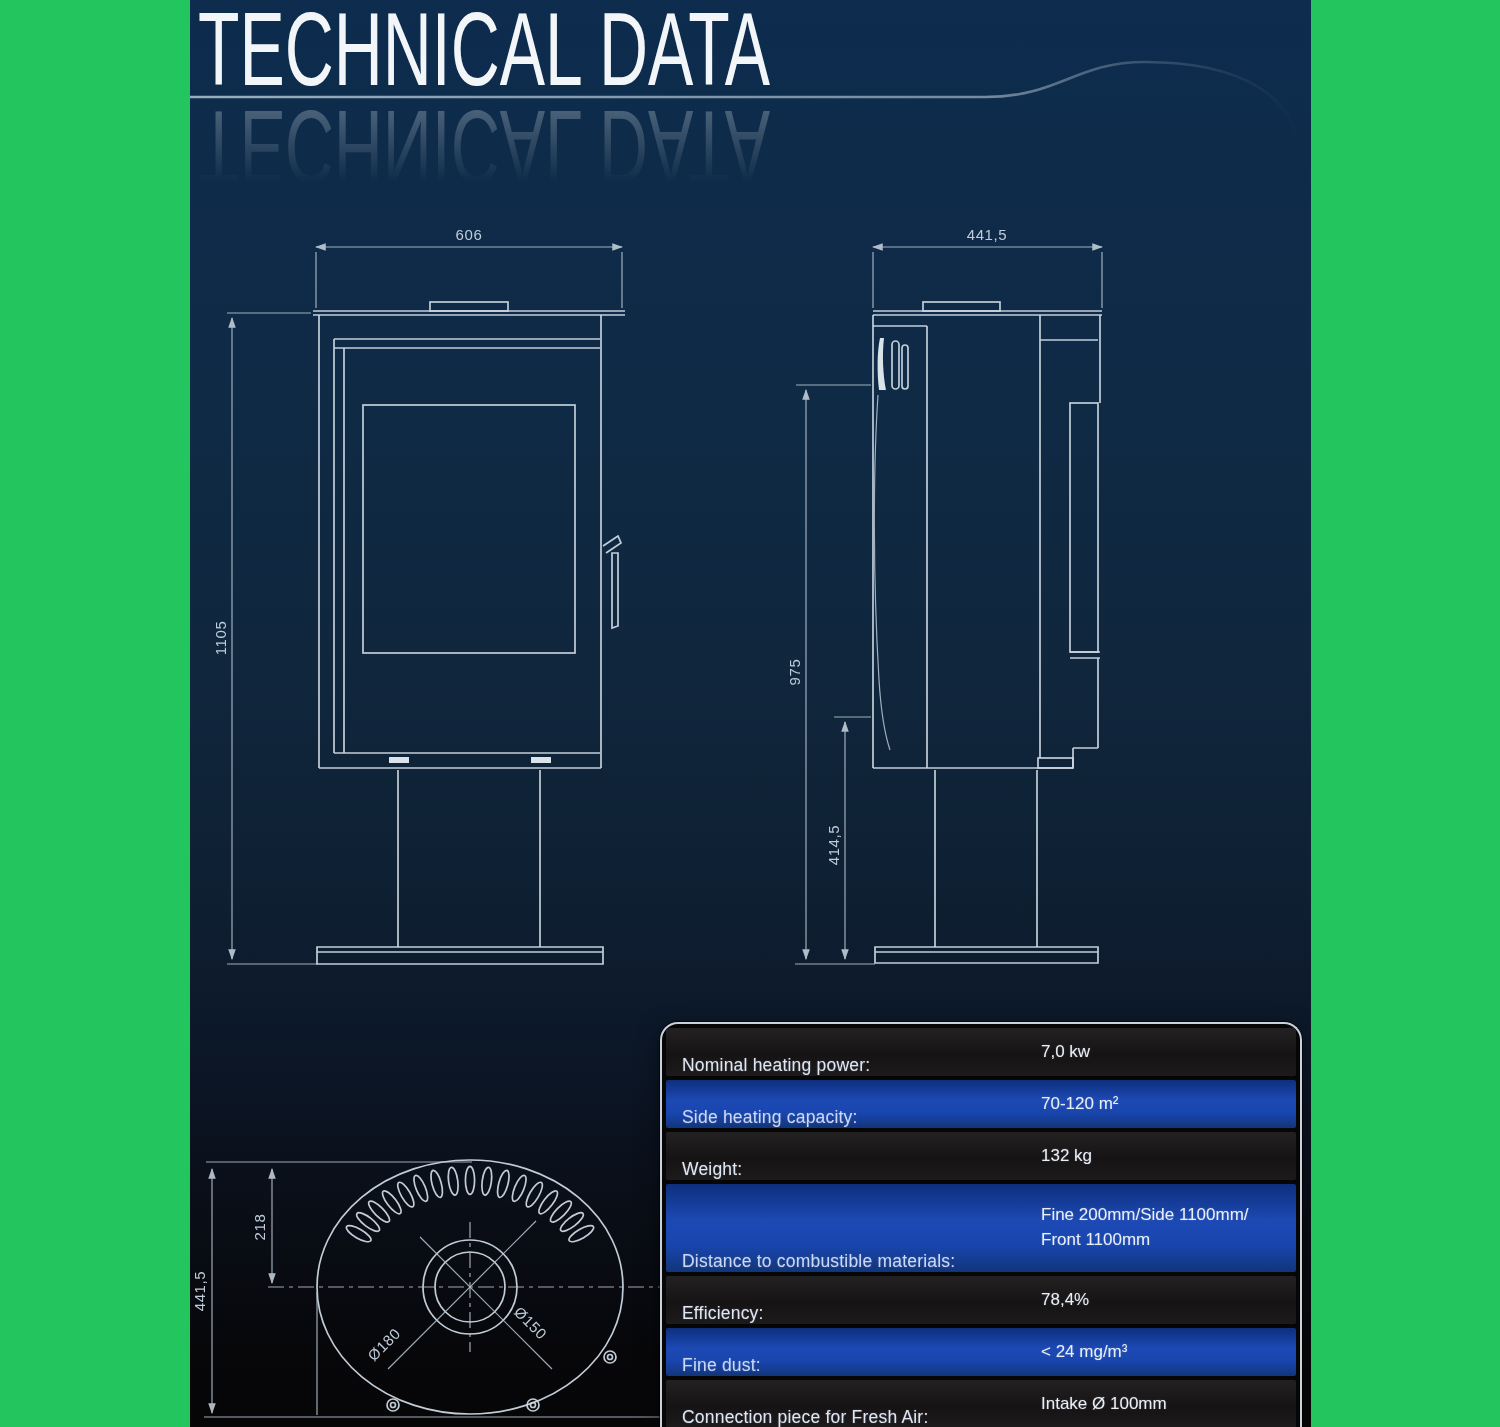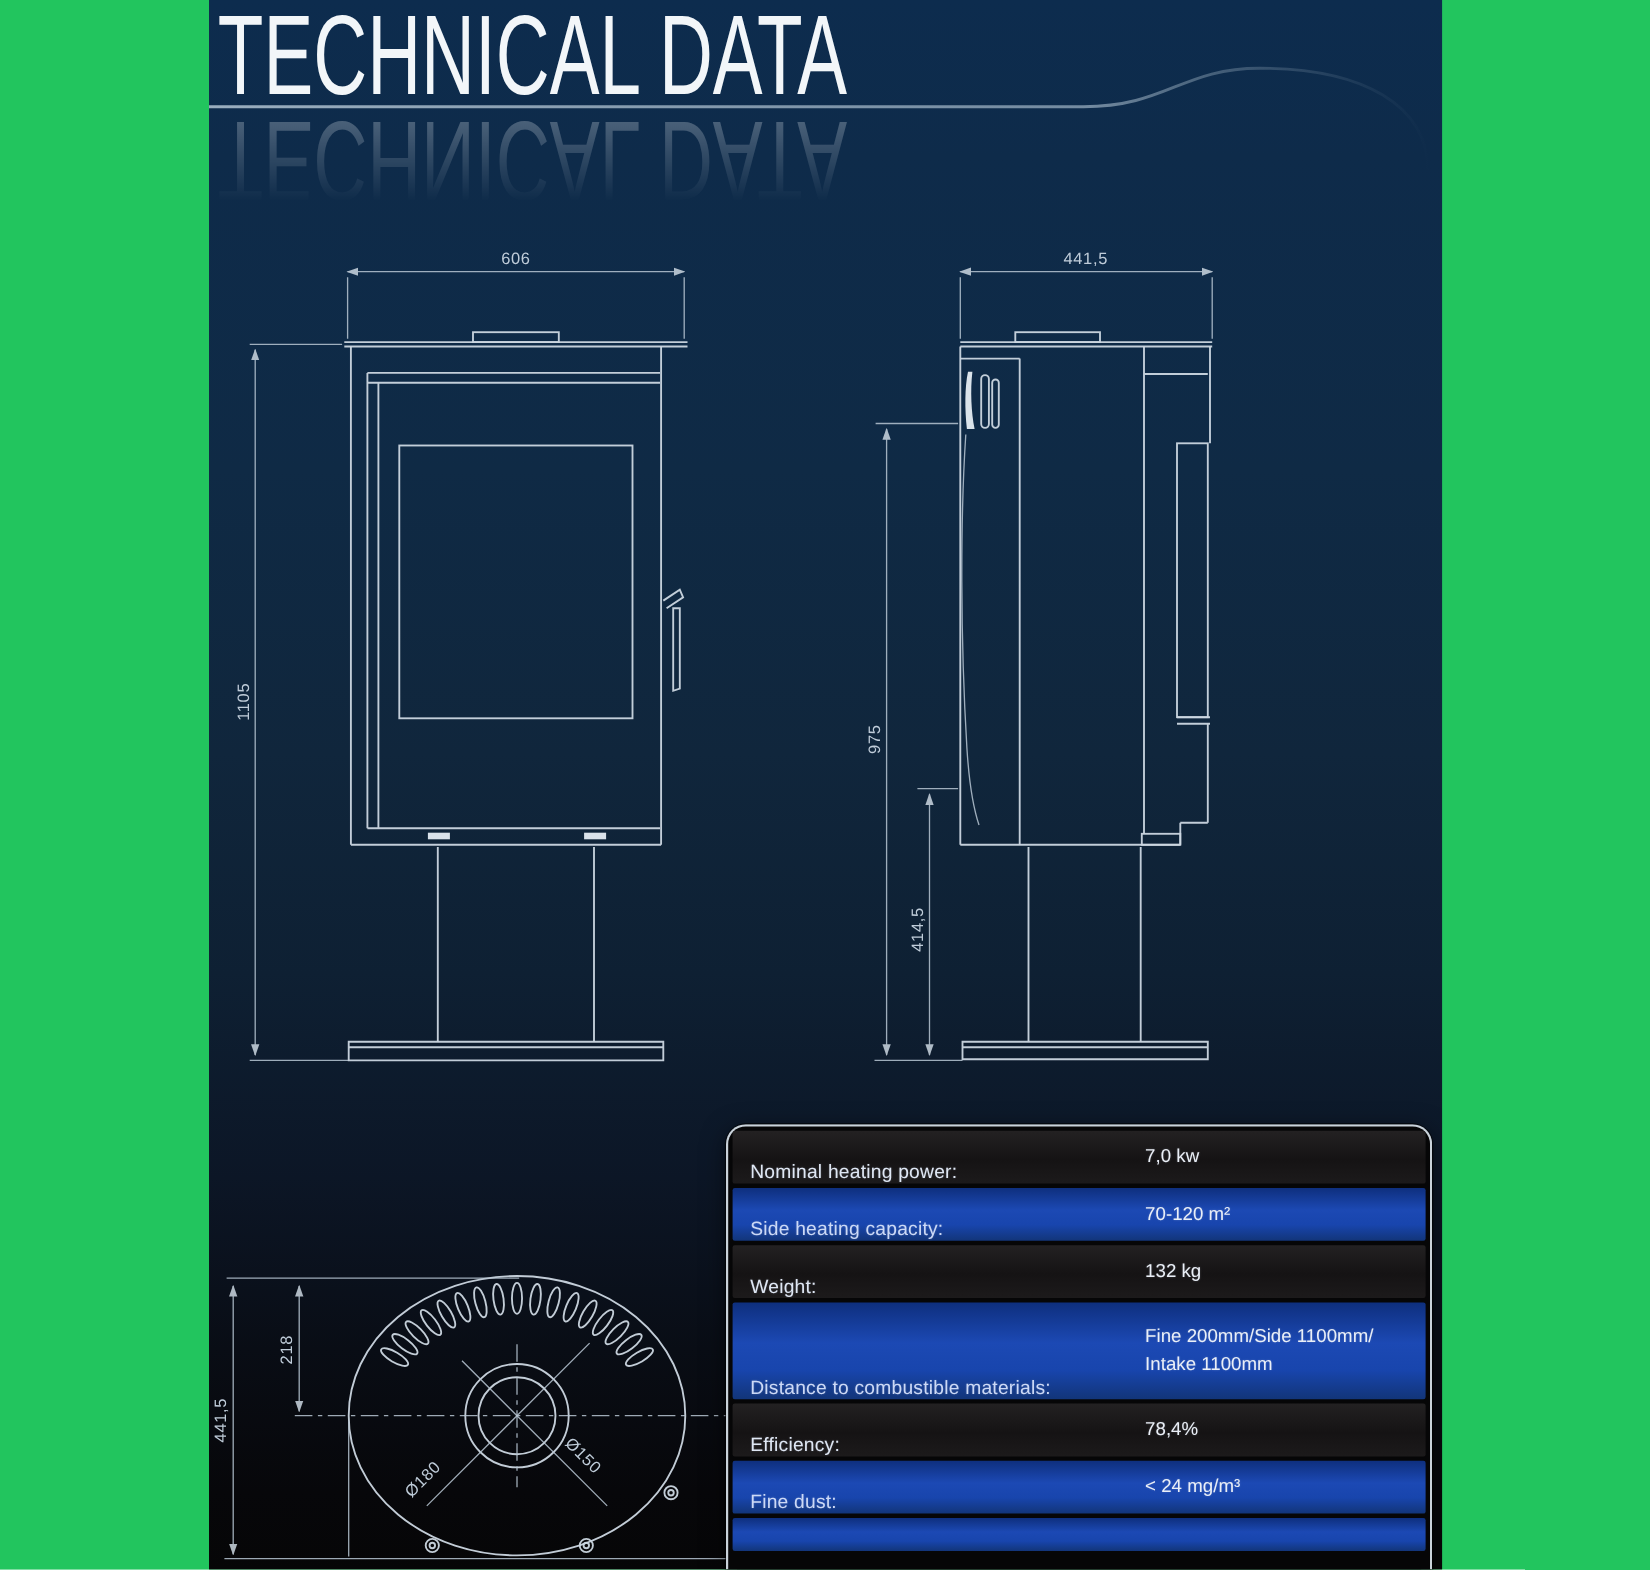--- a/index.html
+++ b/index.html
@@ -183,27 +183,31 @@
         <span class="val">70-120 m²</span>
       </div>
       <div class="srow dark">
         <span class="lbl">Weight:</span>
         <span class="val">132 kg</span>
       </div>
       <div class="srow blue tall">
         <span class="lbl">Distance to combustible materials:</span>
         <span class="val">
           <span style="display:block">Fine 200mm/Side 1100mm/</span>
-          <span style="display:block">Intake 1100mm</span>
+          <span style="display:block">Front 1100mm</span>
         </span>
       </div>
       <div class="srow dark">
         <span class="lbl">Efficiency:</span>
         <span class="val">78,4%</span>
       </div>
       <div class="srow blue">
         <span class="lbl">Fine dust:</span>
         <span class="val">&lt; 24 mg/m³</span>
+      </div>
+      <div class="srow dark">
+        <span class="lbl">Connection piece for Fresh Air:</span>
+        <span class="val">Intake Ø 100mm</span>
       </div>
       <div class="srow blue sliver"></div>
     </div>
   </div>
 </div>
 
 </body></html>

